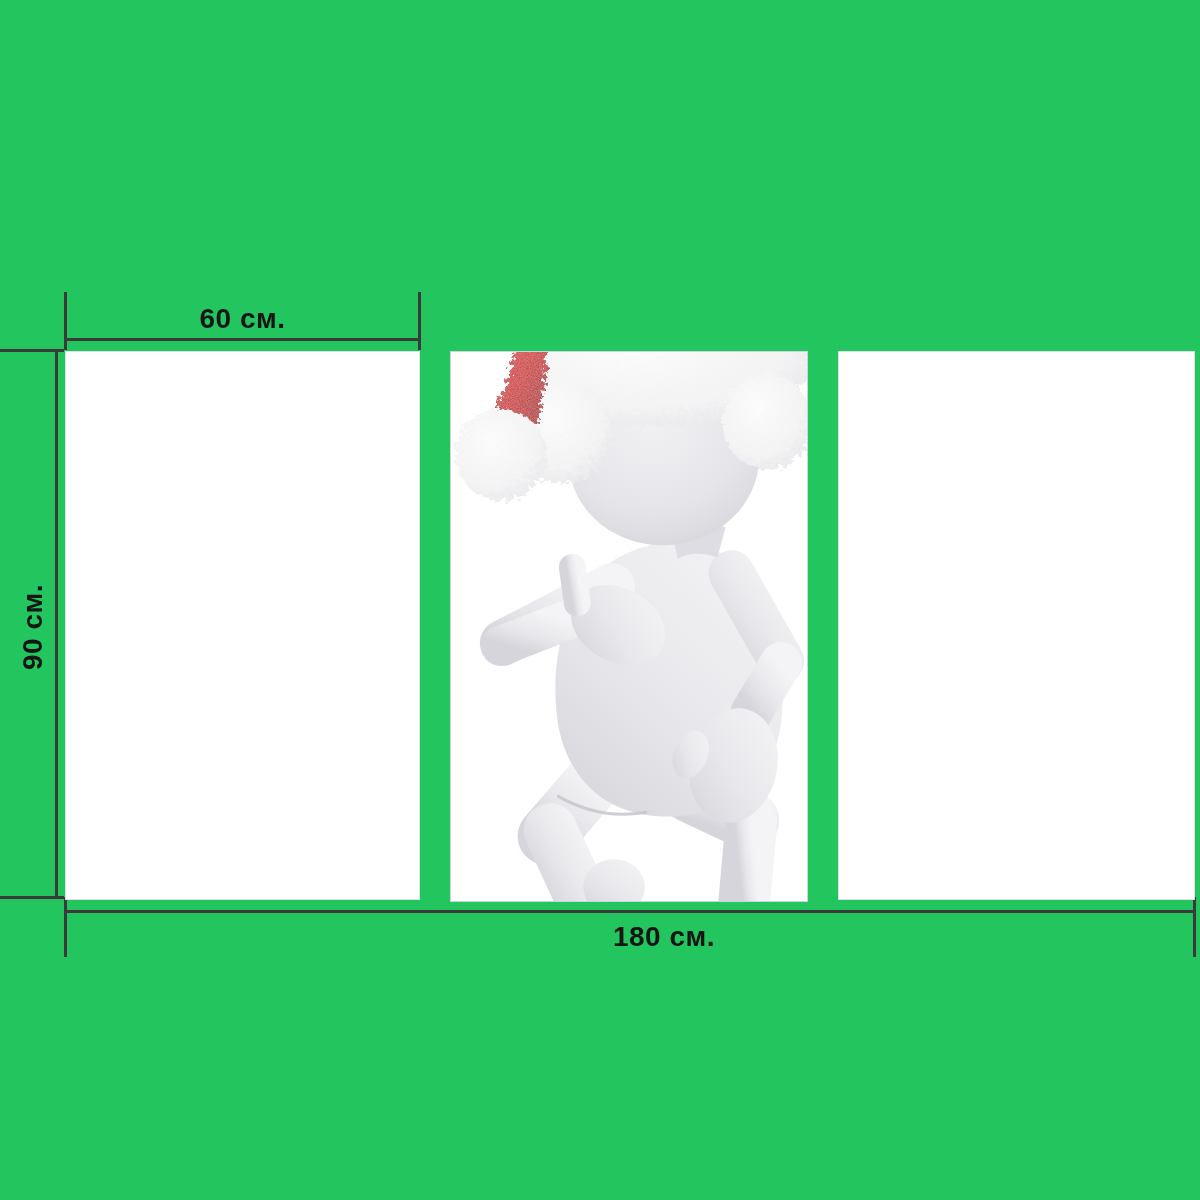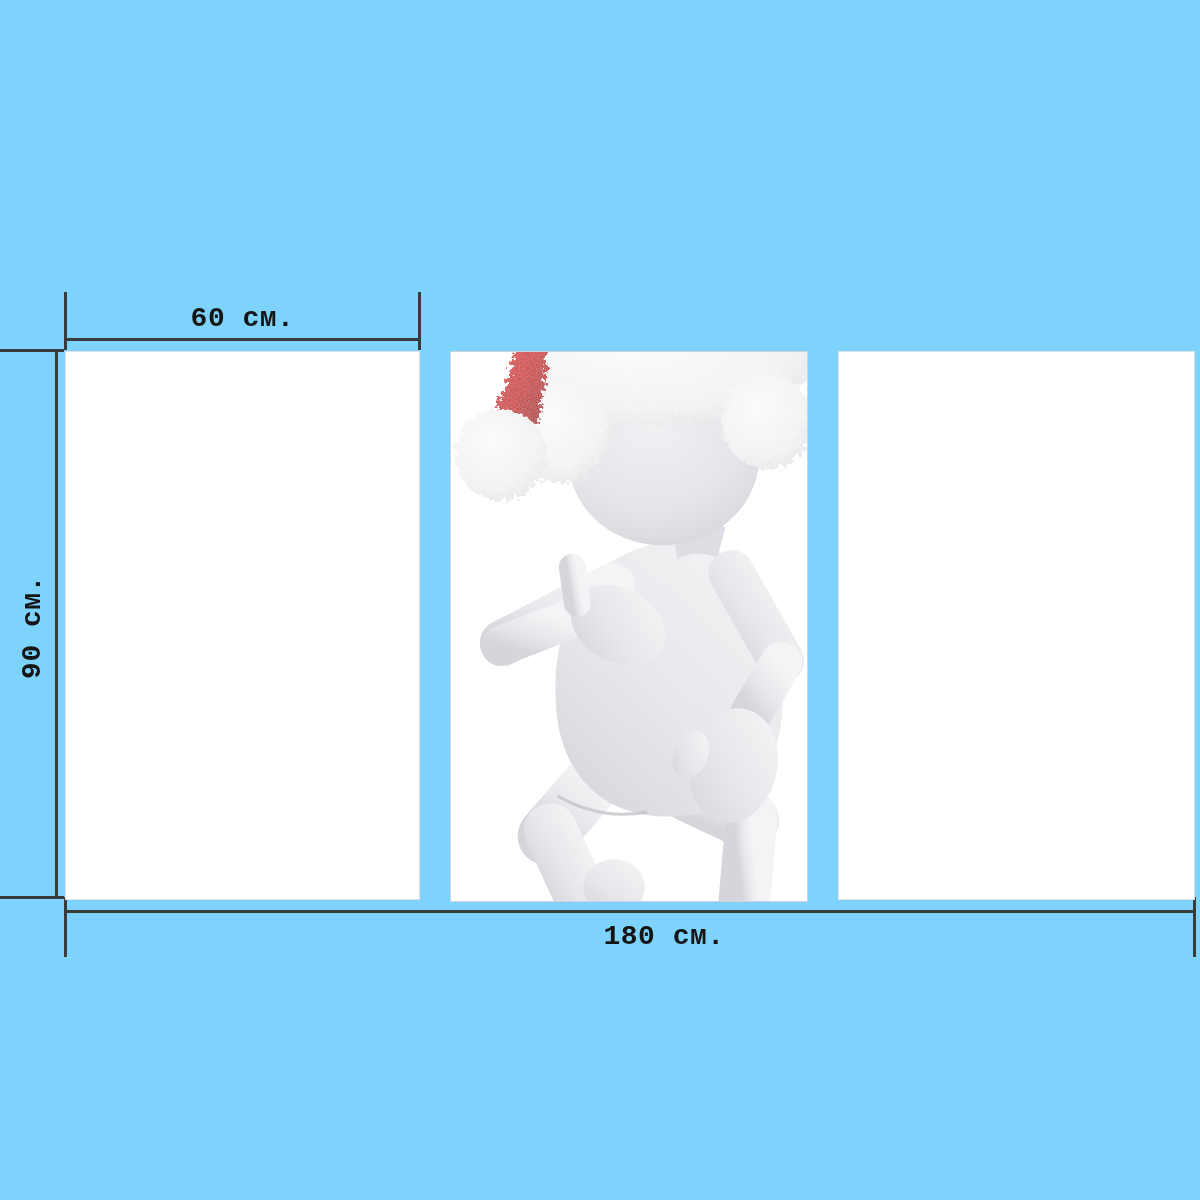--- a/index.html
+++ b/index.html
@@ -4,23 +4,23 @@
 <style>
   html, body {
     margin: 0;
     padding: 0;
     background: #ffffff;
   }
   .canvas {
     position: relative;
     width: 1200px;
     height: 1200px;
-    background: #7dd3fc;
+    background: #22c55e;
     overflow: hidden;
-    font-family: Liberation Mono, monospace;
+    font-family: Liberation Sans, sans-serif;
   }
   .dim-line { position: absolute; background: #3a3a3a; }
   .dim-label {
     position: absolute;
     font-size: 28px;
     font-weight: bold;
     color: #151515;
     letter-spacing: 0.5px;
     text-align: center;
     white-space: nowrap;

